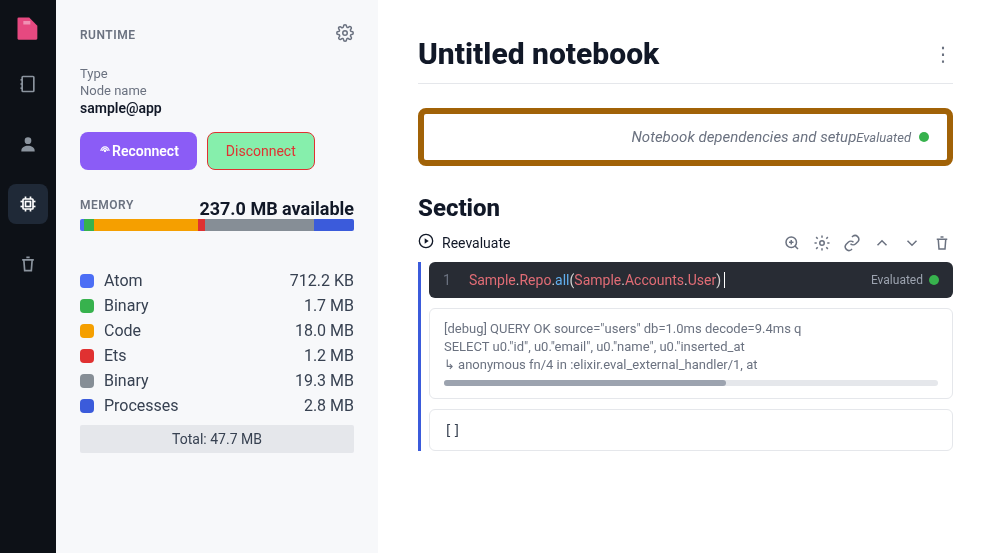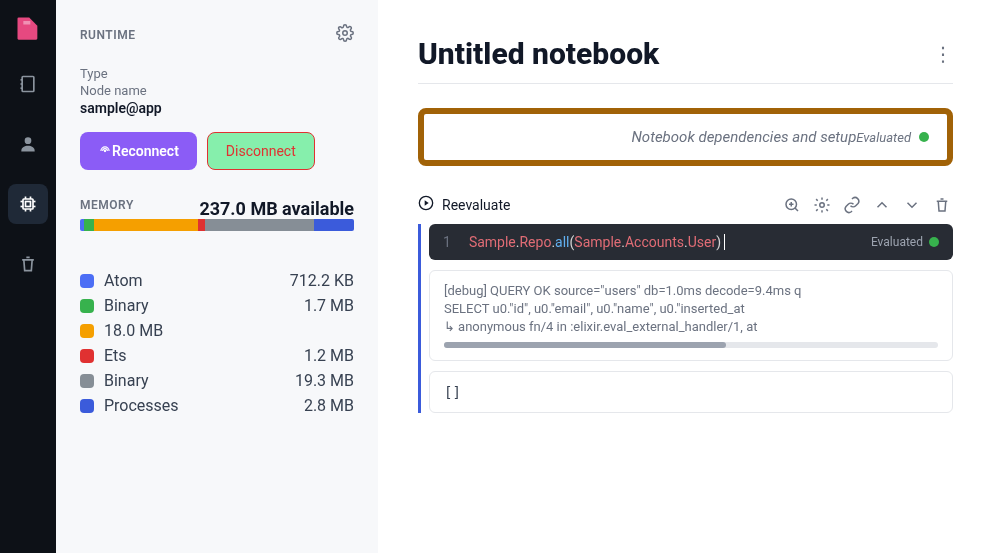--- a/index.html
+++ b/index.html
@@ -153,55 +153,58 @@
         <span class="memory-name">Atom</span>
         <span class="memory-val">712.2 KB</span>
       </div>
       <div class="memory-row">
         <span class="swatch" style="background:#37b24d"></span>
         <span class="memory-name">Binary</span>
         <span class="memory-val">1.7 MB</span>
       </div>
       <div class="memory-row">
         <span class="swatch" style="background:#f59f00"></span>
+        <span class="memory-name">Code</span>
         <span class="memory-val">18.0 MB</span>
       </div>
       <div class="memory-row">
         <span class="swatch" style="background:#e03131"></span>
         <span class="memory-name">Ets</span>
         <span class="memory-val">1.2 MB</span>
       </div>
       <div class="memory-row">
         <span class="swatch" style="background:#868e96"></span>
         <span class="memory-name">Binary</span>
         <span class="memory-val">19.3 MB</span>
       </div>
       <div class="memory-row">
         <span class="swatch" style="background:#3b5bdb"></span>
         <span class="memory-name">Processes</span>
         <span class="memory-val">2.8 MB</span>
       </div>
     </div>
+  <div class="memory-total">Total: 47.7 MB</div>
 </div>
 
 <div class="main">
   <div class="main-header">
     <div class="title">Untitled notebook</div>
     <div class="more-icon">⋮</div>
   </div>
   <div class="divider"></div>
 
   <div class="deps-card">
     <div class="deps-label">Notebook dependencies and setup</div>
     <div class="status">
       <span>Evaluated</span>
       <span class="dot" style="background:#37b24d"></span>
     </div>
   </div>
 
+  <div class="section-title">Section</div>
 
   <div class="cell-toolbar">
     <span class="play-icon">
       <svg width="16" height="16" viewBox="0 0 24 24" fill="currentColor">
           <circle cx="12" cy="12" r="10" fill="none" stroke="currentColor" stroke-width="2"></circle>
           <path d="M10 8l6 4-6 4z"></path>
         </svg>
     </span>
     <span class="reeval">Reevaluate</span>
     <span class="tool-icon">

